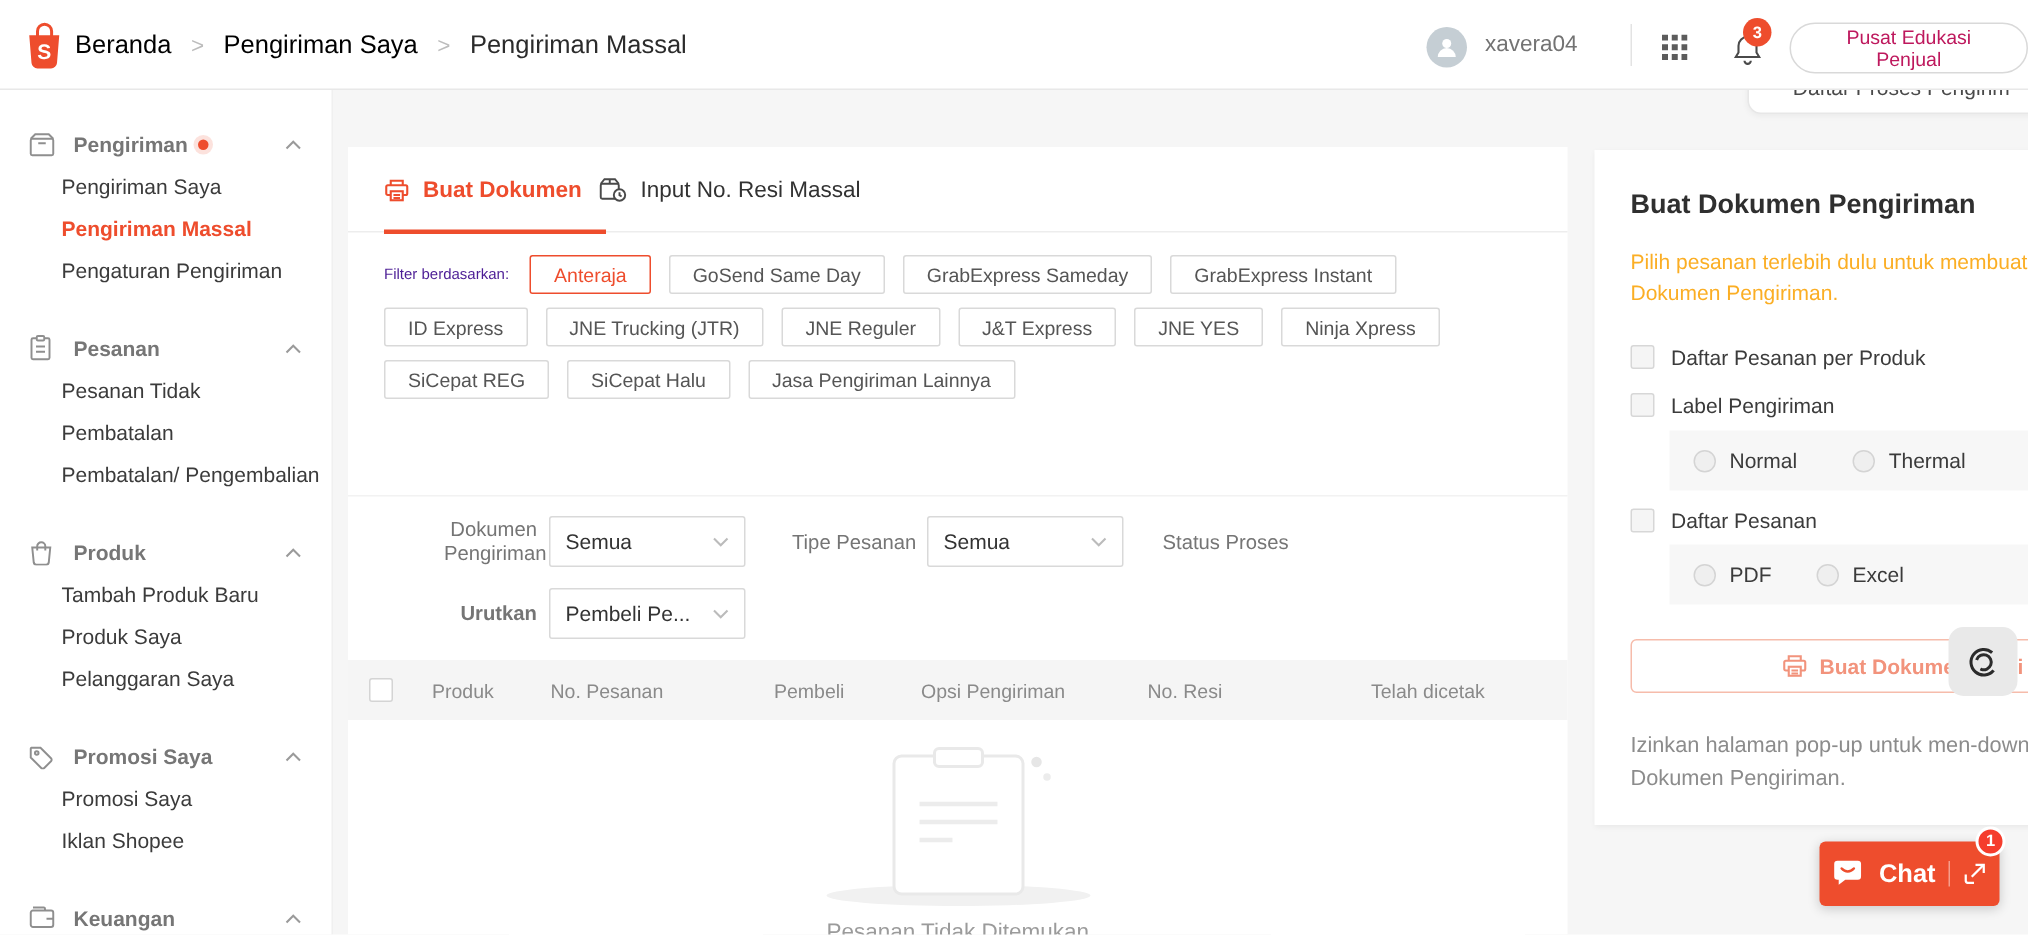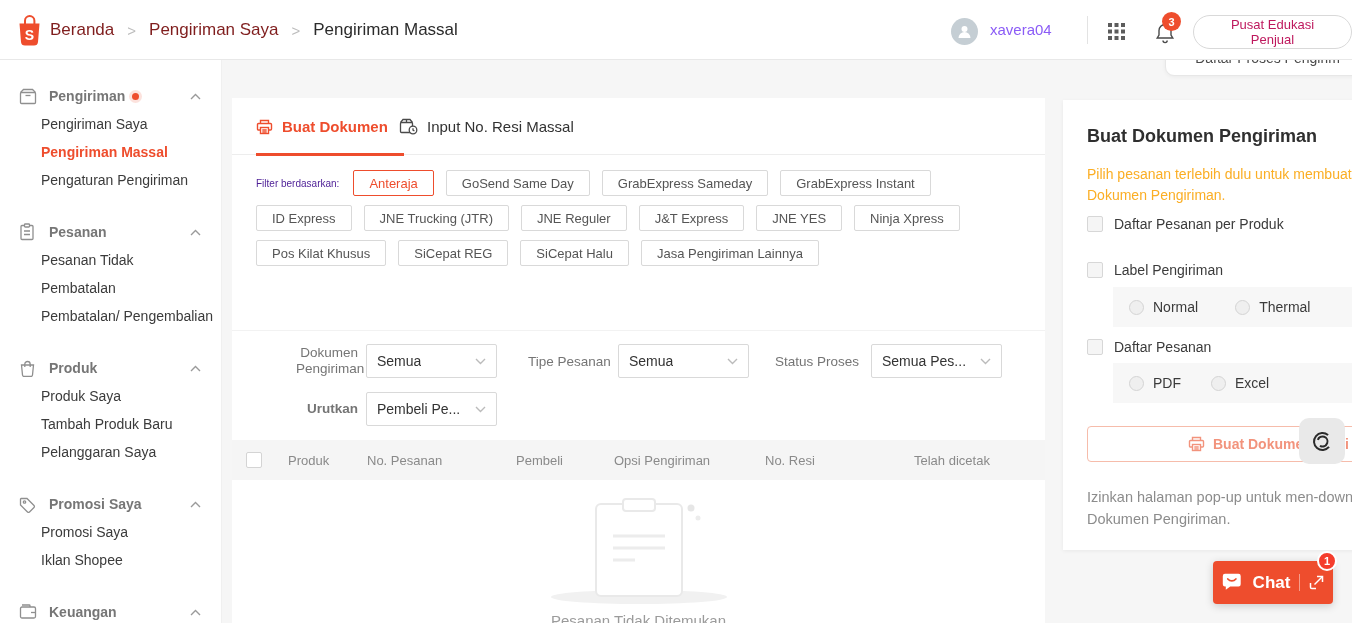--- a/index.html
+++ b/index.html
@@ -6,26 +6,26 @@
   html,body { width:1352px; height:623px; }
   body {
     position:relative; overflow:hidden; background:#f6f6f6;
     font-family:"Liberation Sans", sans-serif; color:#333;
   }
   
   .hdr { position:absolute; left:0; top:0; width:1352px; height:60px; background:#fff;
          border-bottom:1px solid #e8e8e8; z-index:30; }
   .logo { position:absolute; left:16px; top:14px; width:27px; height:33px; cursor:pointer; }
   .crumbs { position:absolute; left:50px; top:0; height:60px; display:flex; align-items:center; font-size:17px; }
-  .crumb { color:#7f1d1d; cursor:pointer; }
+  .crumb { color:#000000; cursor:pointer; }
   .crumb-sep { color:#bcbcbc; margin:0 13px; font-size:15px; }
   .crumb.current { color:#2b2b2b; cursor:default; }
   .avatar { position:absolute; left:951px; top:18px; width:27px; height:27px; border-radius:50%;
             background:#c5ced4; display:flex; align-items:center; justify-content:center; cursor:pointer; }
-  .uname { position:absolute; left:990px; top:21px; font-size:15px; color:#8b5cf6; cursor:pointer; }
+  .uname { position:absolute; left:990px; top:21px; font-size:15px; color:#737373; cursor:pointer; }
   .hdr-div { position:absolute; left:1087px; top:16px; width:1px; height:28px; background:#e3e3e3; }
   .grid-btn { position:absolute; left:1108px; top:23px; cursor:pointer; }
   .bell-btn { position:absolute; left:1155px; top:22px; cursor:pointer; }
   .bell-badge { position:absolute; left:1162px; top:12px; min-width:19px; height:19px; border-radius:10px;
                 background:#ee4d2d; color:#fff; font-size:11px; font-weight:bold; display:flex;
                 align-items:center; justify-content:center; padding:0 4px; }
   .edu-btn { position:absolute; left:1193px; top:15px; height:34px; padding:0 17px; border:1px solid #d9d9d9;
              border-radius:17px; background:#fff; font-size:13px; color:#be185d; display:flex;
              align-items:center; cursor:pointer; font-family:inherit; }
   
@@ -208,22 +208,22 @@
           <path d="M5.8 7 V4.2 a2.7 2.7 0 0 1 5.4 0 V7"></path>
         </svg>
       </span>
       <span class="side-head-label">Produk</span>
       <span class="chev-up">
         <svg width="11" height="7" viewBox="0 0 11 7" fill="none" stroke="#9a9a9a" stroke-width="1.4">
             <polyline points="1,6 5.5,1.5 10,6"></polyline>
           </svg>
       </span>
     </div>
+    <div class="side-item">Tambah Produk Baru</div>
     <div class="side-item">Produk Saya</div>
-    <div class="side-item">Tambah Produk Baru</div>
     <div class="side-item">Pelanggaran Saya</div>
   </div>
 
   <div class="side-sec">
     <div class="side-head">
       <span class="side-ic">
         <svg width="17" height="17" viewBox="0 0 17 17" fill="none" stroke="#8f8f8f" stroke-width="1.3">
           <path d="M2 2.5 h6 l7 7 a1.4 1.4 0 0 1 0 2 l-4.5 4.5 a1.4 1.4 0 0 1 -2 0 L1.5 9 V3 a0.9 0.9 0 0 1 0.5 -0.5 z"></path>
           <circle cx="5.5" cy="6" r="1.2"></circle>
         </svg>
@@ -286,21 +286,20 @@
     <button class="chip active">Anteraja</button>
     <button class="chip">GoSend Same Day</button>
     <button class="chip">GrabExpress Sameday</button>
     <button class="chip">GrabExpress Instant</button>
     <button class="chip">ID Express</button>
     <button class="chip">JNE Trucking (JTR)</button>
     <button class="chip">JNE Reguler</button>
     <button class="chip">J&amp;T Express</button>
     <button class="chip">JNE YES</button>
     <button class="chip">Ninja Xpress</button>
-    <button class="chip">Pos Kilat Khusus</button>
     <button class="chip">SiCepat REG</button>
     <button class="chip">SiCepat Halu</button>
     <button class="chip">Jasa Pengiriman Lainnya</button>
   </div>
 
   <div class="card-div"></div>
 
   <div class="flabel" style="left:64px; top:247px; width:62px;">Dokumen Pengiriman</div>
   <div class="sel" style="left:134px; top:246px;">
     <span class="sel-val">Semua</span>
@@ -311,26 +310,20 @@
 
   <div class="flabel" style="left:296px; top:256px; width:86px; text-align:left;">Tipe Pesanan</div>
   <div class="sel" style="left:386px; top:246px;">
     <span class="sel-val">Semua</span>
     <svg width="11" height="7" viewBox="0 0 11 7" fill="none" stroke="#bbb" stroke-width="1.4">
         <polyline points="1,1 5.5,5.5 10,1"></polyline>
       </svg>
   </div>
 
   <div class="flabel" style="left:543px; top:256px; width:90px; text-align:left;">Status Proses</div>
-  <div class="sel" style="left:639px; top:246px;">
-    <span class="sel-val">Semua Pes...</span>
-    <svg width="11" height="7" viewBox="0 0 11 7" fill="none" stroke="#bbb" stroke-width="1.4">
-        <polyline points="1,1 5.5,5.5 10,1"></polyline>
-      </svg>
-  </div>
 
   <div class="flabel" style="left:64px; top:303px; width:62px;font-weight:bold;">Urutkan</div>
   <div class="sel" style="left:134px; top:294px;">
     <span class="sel-val">Pembeli Pe...</span>
     <svg width="11" height="7" viewBox="0 0 11 7" fill="none" stroke="#bbb" stroke-width="1.4">
         <polyline points="1,1 5.5,5.5 10,1"></polyline>
       </svg>
   </div>
 
   <div class="thead">
@@ -356,21 +349,21 @@
   </div>
 </div>
 
 <div class="panel">
   <div class="panel-title">Buat Dokumen Pengiriman</div>
   <div class="panel-warn">
     <div>Pilih pesanan terlebih dulu untuk membuat</div>
     <div>Dokumen Pengiriman.</div>
   </div>
 
-  <div class="opt-row" style="top:116px;">
+  <div class="opt-row" style="top:130px;">
     <span class="cb"></span>
     <span>Daftar Pesanan per Produk</span>
   </div>
 
   <div class="opt-row" style="top:162px;">
     <span class="cb"></span>
     <span>Label Pengiriman</span>
   </div>
   <div class="opt-band" style="top:187px;">
     <span class="radio" style="margin-left:16px;"></span>

